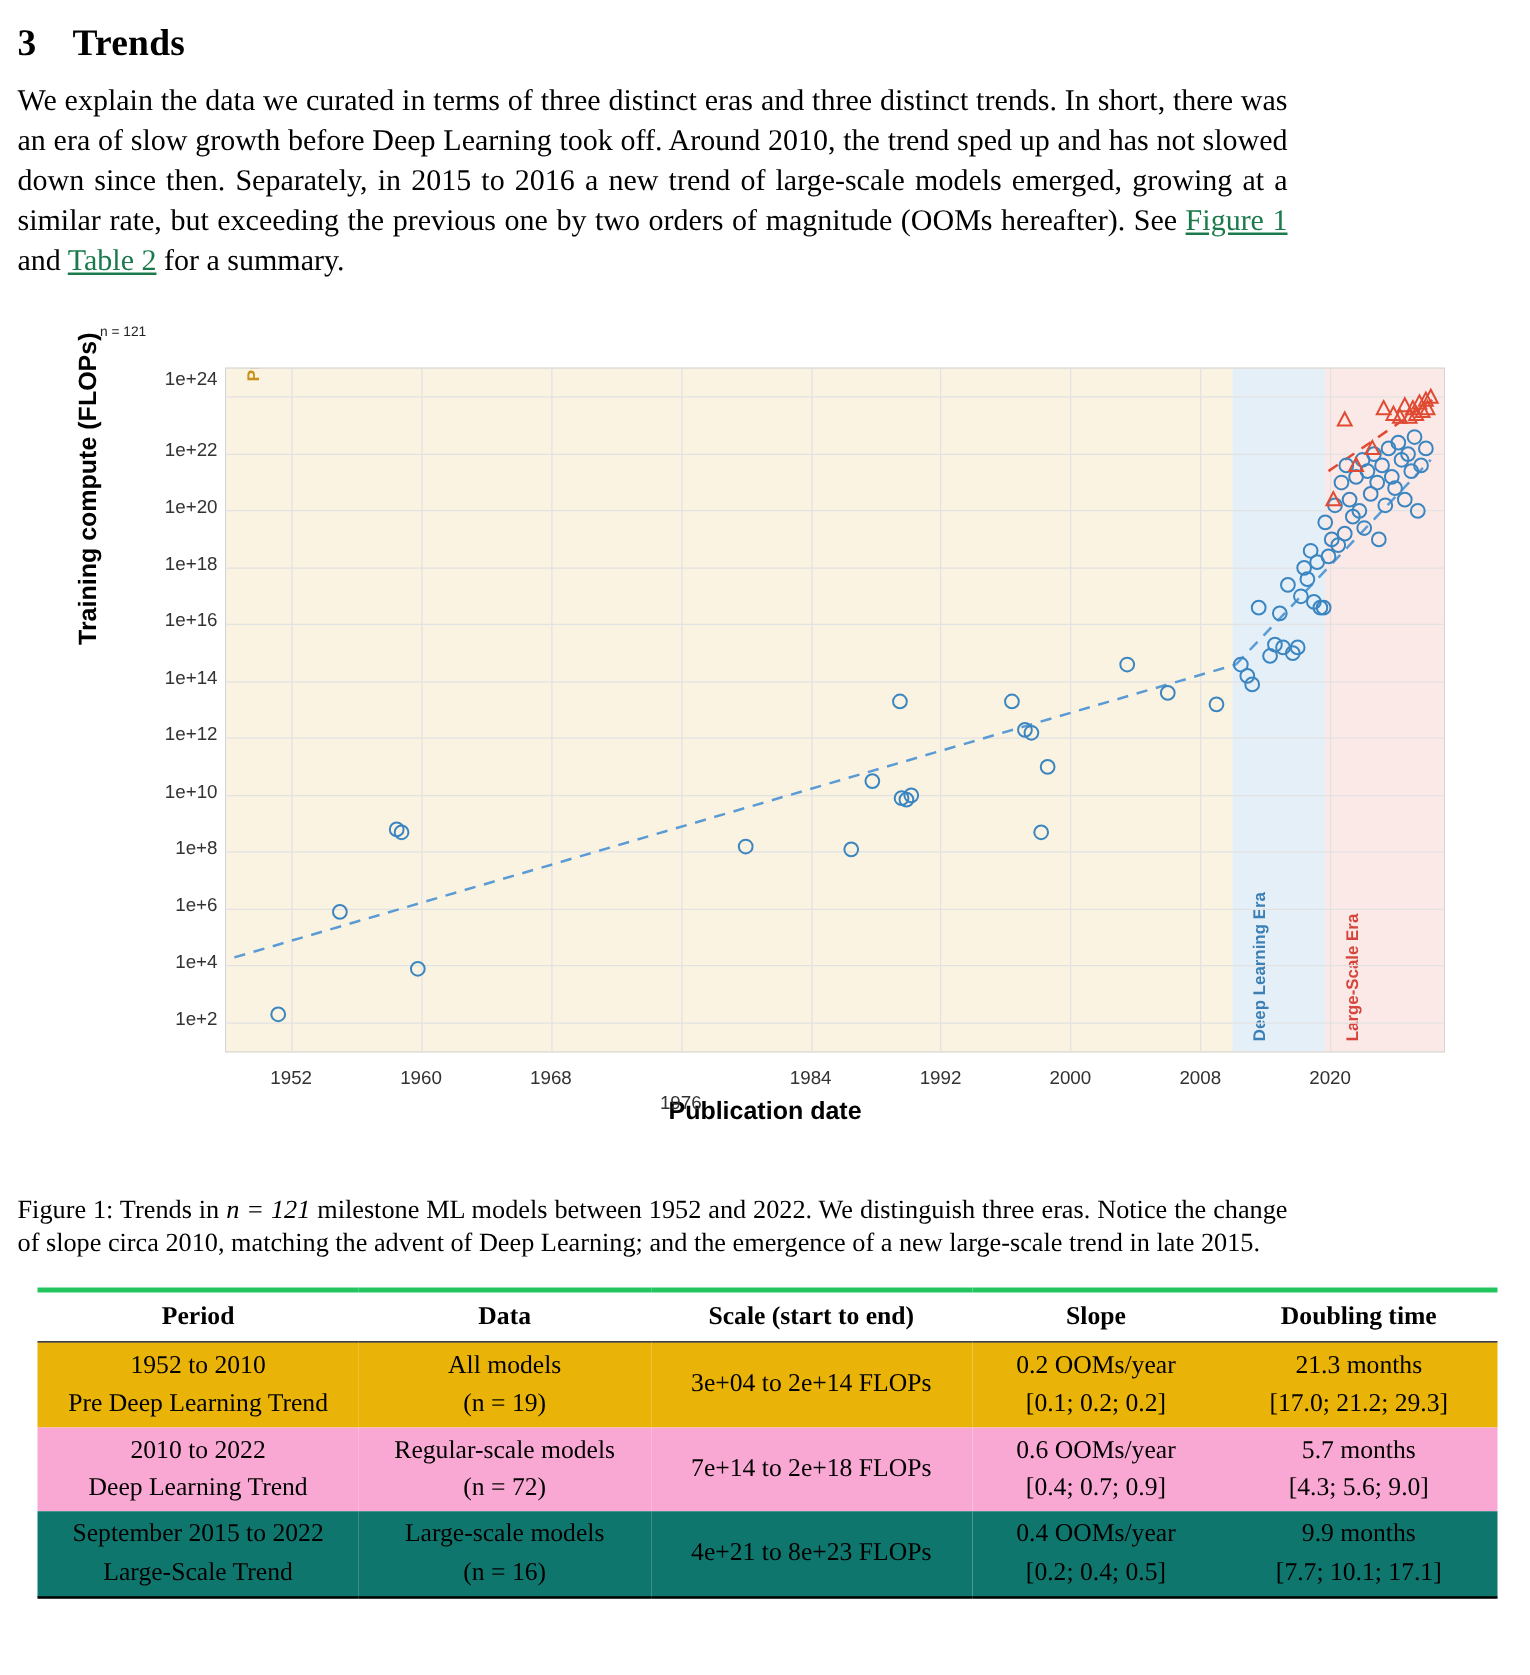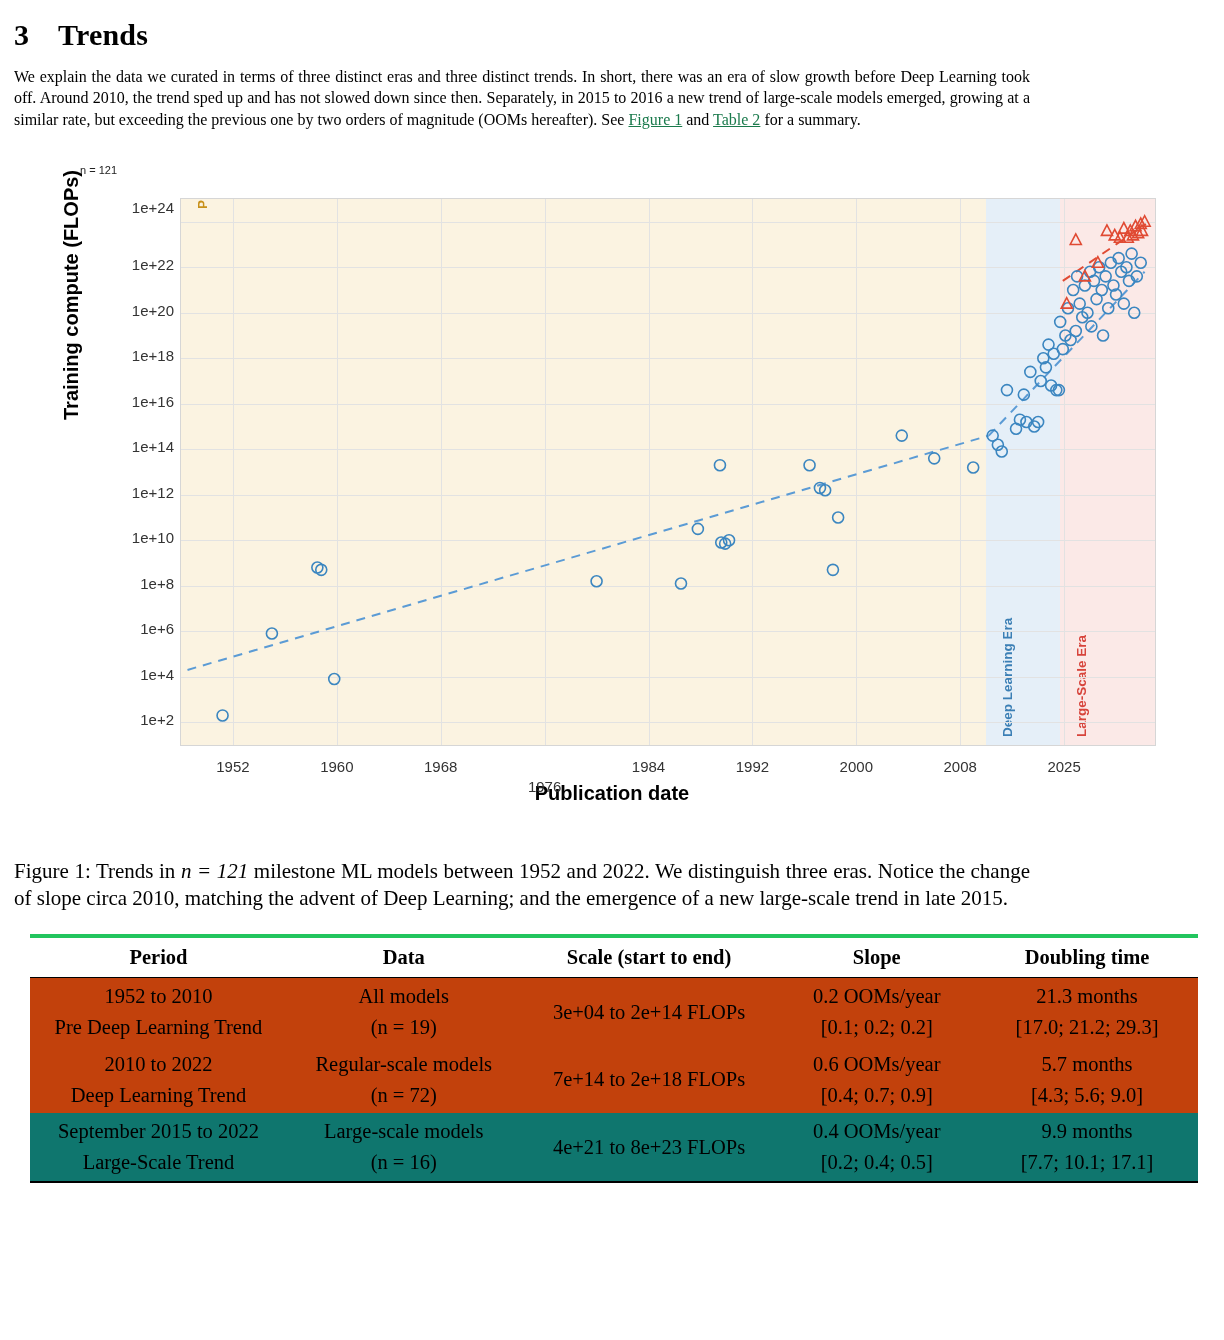--- a/index.html
+++ b/index.html
@@ -27,21 +27,21 @@
     font-size: 30px;
     margin: 0 0 14px 0;
     letter-spacing: 0.2px;
   }
   .section-head .num {
     display: inline-block;
     width: 44px;
   }
   
   .body-par {
-    font-size: 16px;
+    font-size: 24px;
     line-height: 1.33;
     text-align: justify;
     margin: 0 0 6px 0;
   }
   .link {
     color: #1a7a4c;
   }
   
   .figure-wrap {
     margin-top: 34px;
@@ -178,22 +178,22 @@
     text-align: center;
   }
   table.trend-table td {
     padding: 3px 6px;
     text-align: center;
     vertical-align: middle;
   }
   .rule-top td, .rule-top th { border-top: 4px solid #22c55e; }
   .rule-mid td, .rule-mid th { border-bottom: 1px solid #000; }
   .rule-bot td { border-bottom: 2px solid #000; }
-  .row-pre { background: #c2410c; }
-  .row-dl  { background: #c2410c; margin-top: 45px; }
+  .row-pre { background: #eab308; }
+  .row-dl  { background: #f9a8d4; margin-top: 45px; }
   .row-ls  { background: #0f766e; }
   .twoline { line-height: 1.5; }
 </style>
 </head>
 <body>
 
 <div class="page">
 
   <h2 class="section-head">
     <span class="num">3</span><span>Trends</span>
@@ -228,21 +228,21 @@
         </div>
       <div class="xtick-row" id="xticks">
           <div class="xtick" style="left: 52.9467px; top: 8px;">1952</div>
           <div class="xtick" style="left: 156.84px; top: 8px;">1960</div>
           <div class="xtick" style="left: 260.733px; top: 8px;">1968</div>
           <div class="xtick" style="left: 364.627px; top: 8px; margin-top: 20px;">1976</div>
           <div class="xtick" style="left: 468.52px; top: 8px;">1984</div>
           <div class="xtick" style="left: 572.413px; top: 8px;">1992</div>
           <div class="xtick" style="left: 676.307px; top: 8px;">2000</div>
           <div class="xtick" style="left: 780.2px; top: 8px;">2008</div>
-          <div class="xtick" style="left: 884.093px; top: 8px;">2025</div>
+          <div class="xtick" style="left: 884.093px; top: 8px;">2020</div>
         </div>
 
       <div class="plot" id="plot">
 
       <div class="era-band era-pre" style="left: 0px; width: 805.173px;"></div>
           <div class="era-label" style="color: rgb(200, 145, 27); left: 14px; top: 10px;">Pre Deep Learning Era</div>
           <div class="era-band era-dl" style="left: 805.173px; width: 74.024px;"></div>
           <div class="era-label" style="color: rgb(59, 127, 181); left: 819.173px; top: 538px;">Deep Learning Era</div>
           <div class="era-band era-ls" style="left: 879.197px; width: 94.8027px;"></div>
           <div class="era-label" style="color: rgb(215, 68, 59); left: 893.197px; top: 538px;">Large-Scale Era</div>

